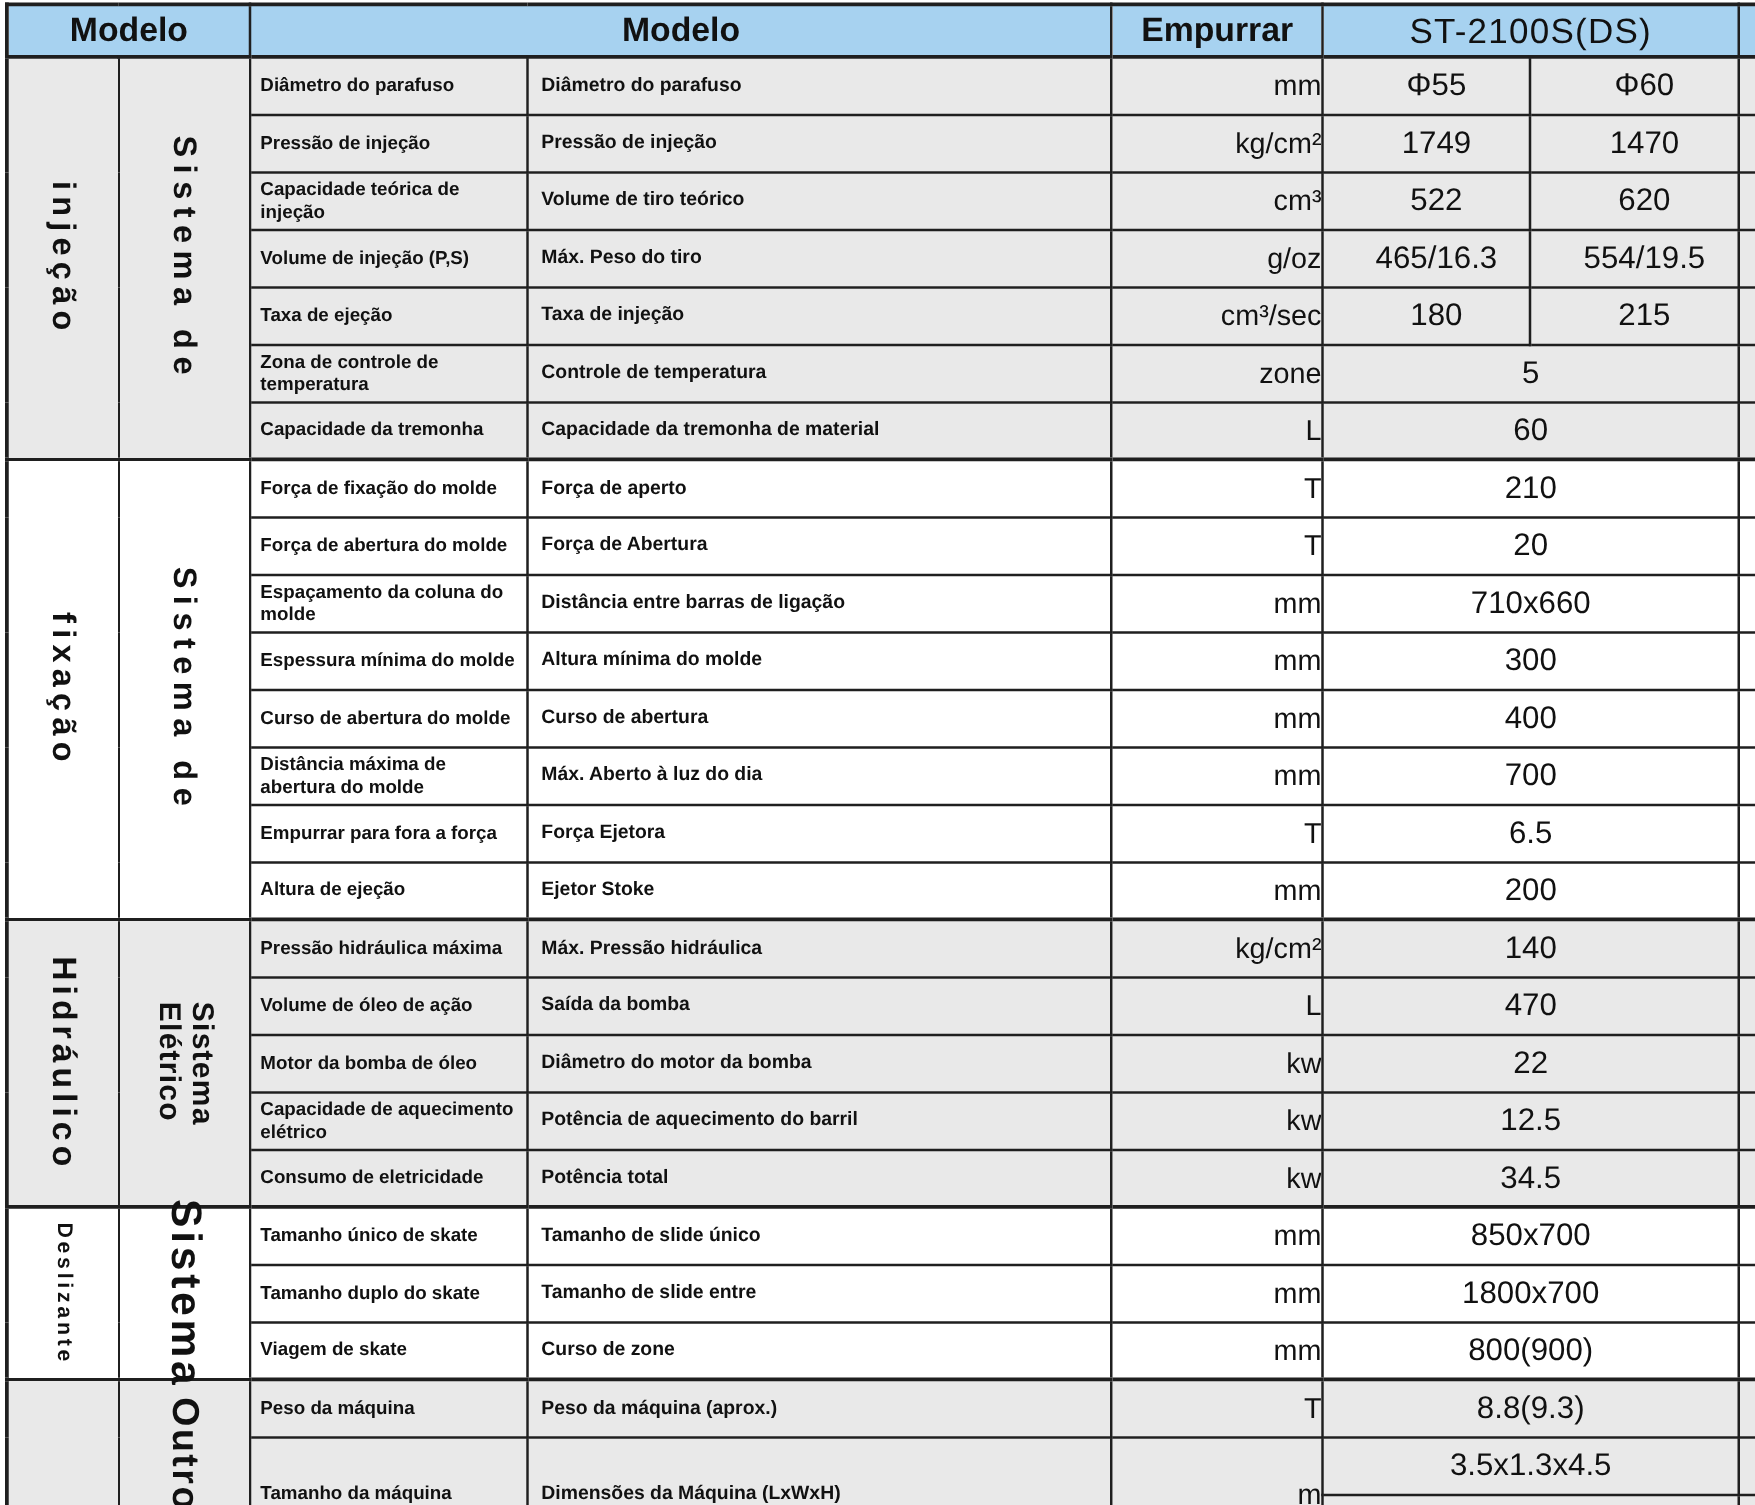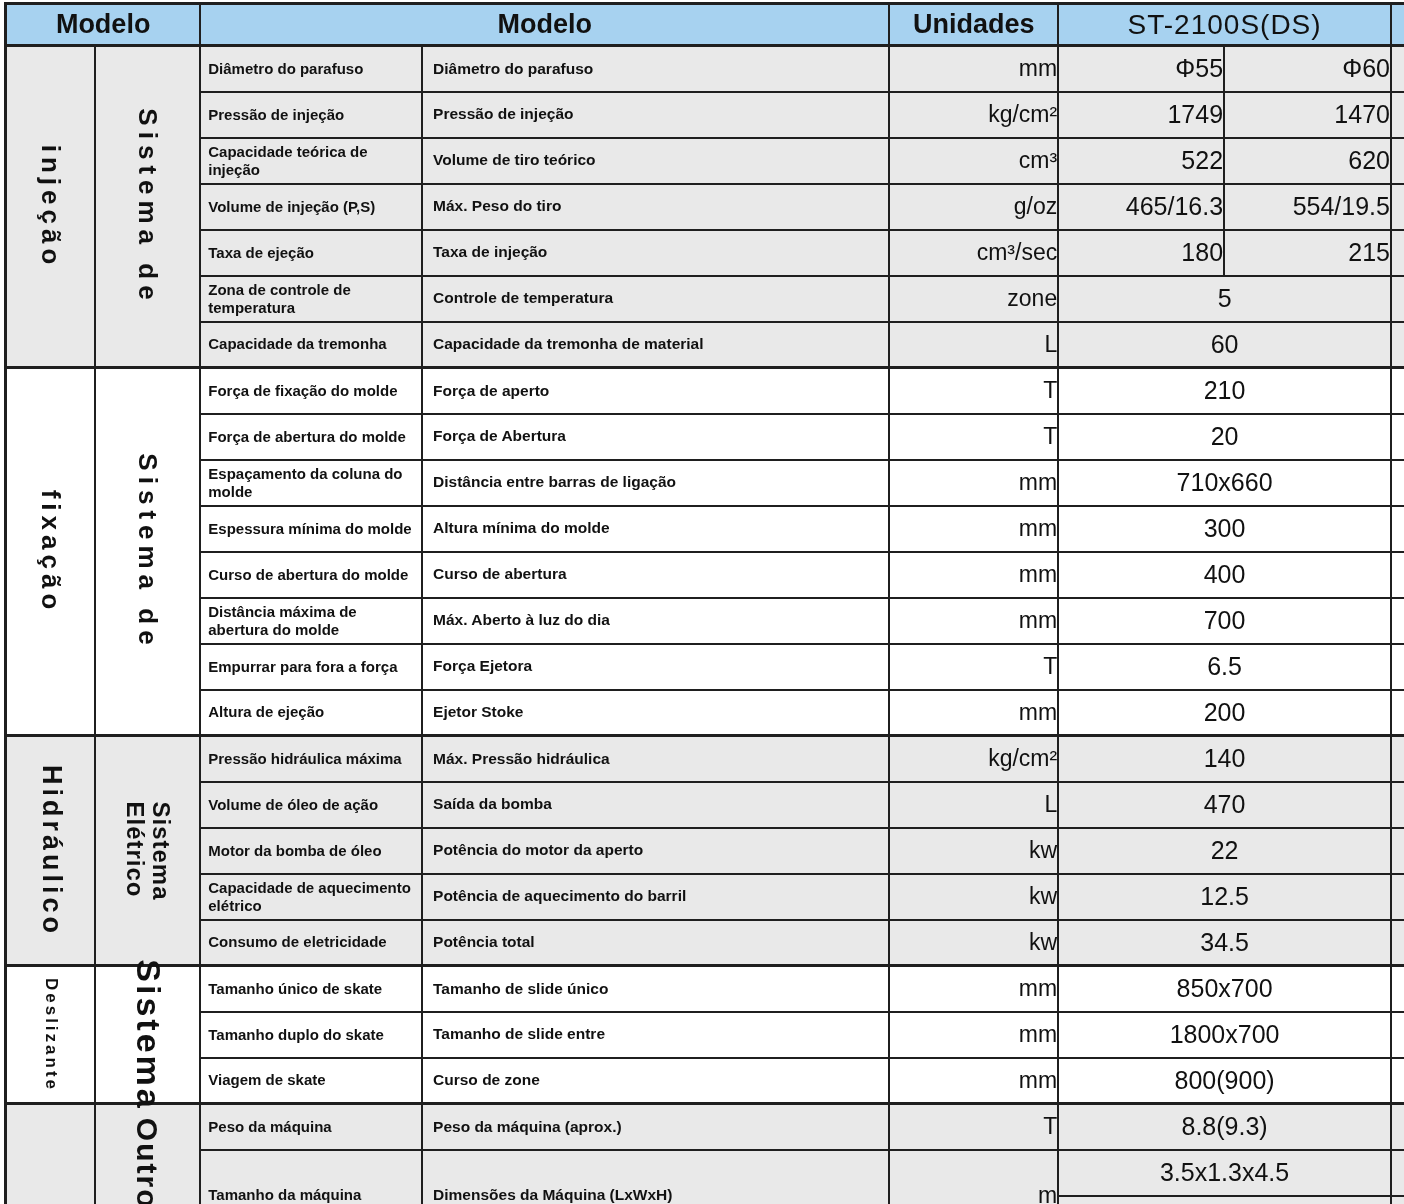--- a/index.html
+++ b/index.html
@@ -31,21 +31,21 @@
   thead th.machine { font-weight: normal; font-size: 28px; letter-spacing: 1px; margin-left: 20px; }
   tbody tr { height: 46px; }
   tbody td { background: #ffffff; vertical-align: middle; }
   tr.shaded td { background: var(--shade, #e9e9e9); }
   tr.sec-start > td { border-top-width: 3px; }
 
   td.p1 { font-size: 15px; font-weight: bold; text-align: left; padding: 2px 4px 2px 7px;  line-height: 1.18; }
   td.p2 { font-size: 15.5px; font-weight: bold; text-align: left; padding: 2px 6px 2px 10px; line-height: 1.18; }
   td.unit { font-size: 23px; text-align: right; }
   td.val  { font-size: 25px; }
-  td.val.two { text-align: right; padding-left: 16px; }
+  td.val.two { text-align: center; padding-left: 16px; }
   td.val.one { text-align: center; }
 
   td.vert { position: relative; overflow: visible; }
   .vtext {
     position: absolute; left: 50%; top: 50%;
     transform: translate(-50%, -50%);
     writing-mode: vertical-rl; text-orientation: mixed;
     font-weight: bold; white-space: pre; line-height: 1.1; z-index: 5;
   }
   .cat-0 .vtext, .cat-1 .vtext { font-size: 26px; letter-spacing: 5px; }
@@ -70,21 +70,21 @@
         <col style="width:468px">
       <col style="width:169px">
         <col style="width:166px">
         <col style="width:167px">
         <col style="width:13px">
     </colgroup>
     <thead>
       <tr>
         <th colspan="2">Modelo</th>
         <th colspan="2">Modelo</th>
-        <th>Unidades</th>
+        <th>Empurrar</th>
         <th colspan="2" class="machine">ST-2100S(DS)</th>
         <th class="sliver"></th>
       </tr>
     </thead>
     <tbody id="spec-body">
         <tr class="sec-start shaded">
           <td class="vert cat cat-0" rowspan="7">
             <span class="vtext">injeção</span>
           </td>
           <td class="vert sys sys-0" rowspan="7">
@@ -221,21 +221,21 @@
         </tr>
         <tr class="shaded">
           <td class="p1">Volume de óleo de ação</td>
           <td class="p2">Saída da bomba</td>
           <td class="unit">L</td>
           <td class="val one" colspan="2">470</td>
           <td class="sliver"></td>
         </tr>
         <tr class="shaded">
           <td class="p1">Motor da bomba de óleo</td>
-          <td class="p2">Potência do motor da aperto</td>
+          <td class="p2">Diâmetro do motor da bomba</td>
           <td class="unit">kw</td>
           <td class="val one" colspan="2">22</td>
           <td class="sliver"></td>
         </tr>
         <tr class="shaded">
           <td class="p1">Capacidade de aquecimento elétrico</td>
           <td class="p2">Potência de aquecimento do barril</td>
           <td class="unit">kw</td>
           <td class="val one" colspan="2">12.5</td>
           <td class="sliver"></td>

